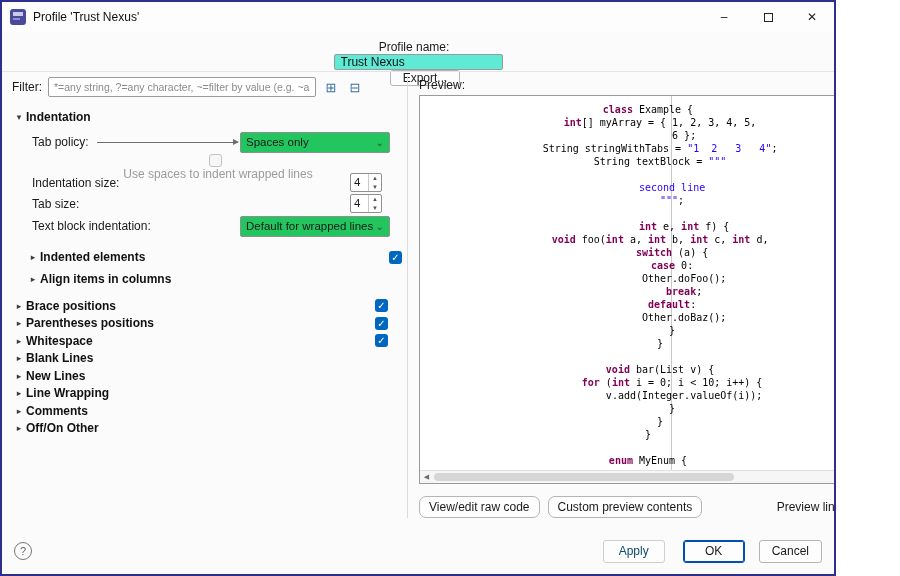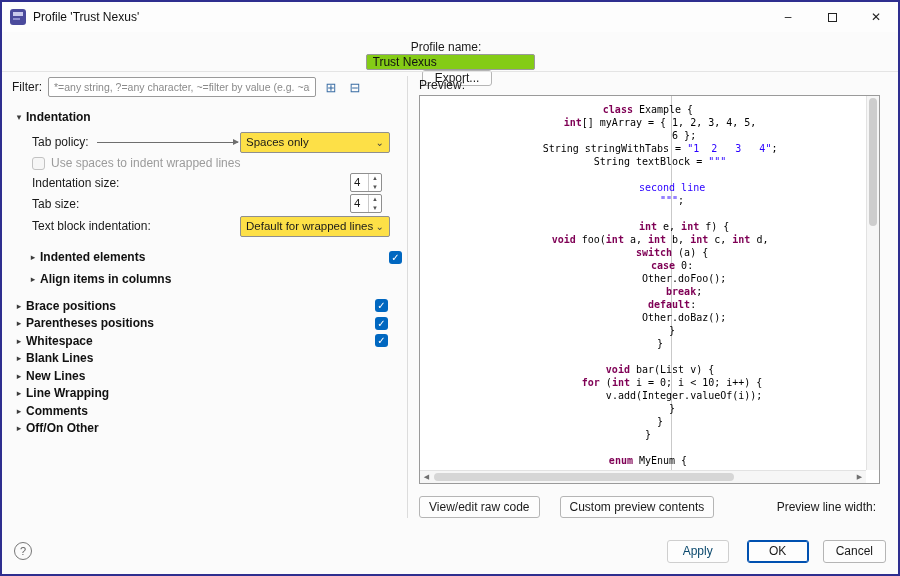--- a/index.html
+++ b/index.html
@@ -1,19 +1,19 @@
 <!DOCTYPE html>
 <html><head>
 <meta charset="utf-8">
 <style>
   * { box-sizing: border-box; margin: 0; padding: 0; }
   html,body { width:900px; height:576px; }
   body { font-family:"Liberation Sans", sans-serif; font-size:12px; color:#1a1a1a; background:#fff; }
 
-  .window { position:relative; width:900px; height:576px; background:#fbfbfb;
+  .window { position:relative; width:836px; height:576px; background:#fbfbfb;
             border:2px solid #2e2e8f; overflow:hidden; }
 
   
   .titlebar { position:absolute; top:0; left:0; right:0; height:30px; background:#fdfdfd;
               display:flex; align-items:center; padding-left:8px; }
   .dialog-icon { width:16px; height:16px; margin-right:7px; border-radius:3px;
                  background:#4a4a9c; position:relative; flex:0 0 auto; }
   .dialog-icon:before { content:""; position:absolute; left:3px; top:3px; width:10px; height:4px;
                  background:#c9c9ec; }
   .dialog-icon:after { content:""; position:absolute; left:3px; top:9px; width:7px; height:2px;
@@ -21,21 +21,21 @@
   .title-text { font-size:12px; color:#111; }
   .win-controls { margin-left:auto; display:flex; height:30px; }
   .win-btn { width:44px; height:30px; display:flex; align-items:center; justify-content:center;
              color:#222; font-size:12px; cursor:default; }
   .maxi-glyph { width:9px; height:9px; border:1px solid #222; display:inline-block; }
 
   
   .profile-row { position:absolute; top:38px; left:12px; right:12px; height:24px;
                  display:flex; align-items:center;flex-direction:column; }
   .profile-label { margin-right:8px; white-space:nowrap; }
-  .text-field { flex:1; height:21px; border:1px solid #9a9a9a; border-radius:2px; background:#84cc16;
+  .text-field { flex:1; height:21px; border:1px solid #9a9a9a; border-radius:2px; background:#5eead4;
                 padding:0 6px; font-family:"Liberation Sans",sans-serif; font-size:12px; color:#111; }
   .btn { height:22px; background:#fdfdfd; border:1px solid #b5b5b5; border-radius:3px;
          padding:0 12px; font-size:12px; color:#1a1a1a; white-space:nowrap; cursor:default;
          font-family:"Liberation Sans",sans-serif; }
   .export-btn { margin-left:14px; min-width:62px; }
   .top-sep { position:absolute; top:69px; left:0; right:0; height:1px; background:#e4e4e4; }
 
   
   .left-pane { position:absolute; top:74px; left:10px; width:392px; bottom:45px; }
   .filter-row { display:flex; align-items:center; height:22px; }
@@ -53,28 +53,28 @@
   .tree-row.sub { margin-left:14px; height:22px; }
   .tree-row.top { height:17.5px; }
   .cb { width:13px; height:13px; border-radius:3px; background:#0067c0; color:#fff; font-size:10px;
         line-height:13px; text-align:center; margin-left:auto; margin-right:16px; flex:0 0 auto; }
   .tree-row.sub .cb { margin-right:2px; }
   .cb-disabled { width:13px; height:13px; border:1px solid #c2c2c2; border-radius:3px;
                  background:#f6f6f6; margin-right:6px; flex:0 0 auto; }
 
   .indent-controls { margin-left:20px; margin-top:4px; }
   .ctl-row { display:flex; align-items:center; height:24px; }
-  .ctl-row.small { height:18px; }
+  .ctl-row.small { height:18px;flex-direction:column; }
   .ctl-row.mid { height:21px; }
   .ctl-label { white-space:nowrap; }
   .ctl-label.disabled { color:#9b9b9b; }
   .arrow-line { flex:1; height:1px; background:#6e6e6e; margin:0 2px 0 8px; position:relative; }
   .arrow-line:after { content:""; position:absolute; right:-1px; top:-3px; border-left:6px solid #6e6e6e;
                       border-top:3.5px solid transparent; border-bottom:3.5px solid transparent; }
-  .combo { width:150px; height:21px; border:1px solid #8f8f8f; border-radius:2px; background:#fde047;
+  .combo { width:150px; height:21px; border:1px solid #8f8f8f; border-radius:2px; background:#22c55e;
            display:flex; align-items:center; padding:0 5px; margin-right:14px; cursor:default; }
   .combo-value { flex:1; font-size:11.5px; white-space:nowrap; overflow:hidden; }
   .combo-chev { font-size:10px; color:#444; }
   .spacer { flex:1; }
 
   .spin { display:flex; height:19px; border:1px solid #8f8f8f; border-radius:2px; background:#fff;
           margin-right:22px; }
   .spin-value { width:17px; text-align:left; padding-left:3px; font-size:11.5px; line-height:17px; }
   .spin-btns { width:13px; display:flex; flex-direction:column; border-left:1px solid #c9c9c9; }
   .spin-up,.spin-down { flex:1; font-size:6px; line-height:8px; text-align:center; color:#555; cursor:default; }
@@ -103,21 +103,21 @@
   .v-thumb { position:absolute; top:2px; left:2px; right:2px; height:128px; background:#cdcdcd; border-radius:4px; }
   .h-scroll { position:absolute; left:0; right:13px; bottom:0; height:13px; background:#f6f6f6;
               border-top:1px solid #e2e2e2; }
   .h-arrow { position:absolute; top:0; width:13px; height:12px; font-size:7px; color:#707070;
              display:flex; align-items:center; justify-content:center; }
   .h-arrow.left { left:0; } .h-arrow.right { right:0; }
   .h-thumb { position:absolute; top:2px; left:14px; width:300px; height:8px; background:#d6d6d6; border-radius:4px; }
 
   .preview-btns { position:absolute; left:417px; top:494px; width:461px; display:flex;
                   align-items:center; }
-  .preview-btns .btn { margin-right:20px; padding:0 9px; }
+  .preview-btns .btn { margin-right:8px; padding:0 9px;border-radius:7px; }
   .plw-label { margin-left:auto; margin-right:4px; white-space:nowrap; }
 
   
   .footer { position:absolute; left:12px; right:12px; bottom:11px; height:24px;
             display:flex; align-items:center; }
   .help-icon { width:18px; height:18px; border:1px solid #777; border-radius:50%; color:#666;
                display:flex; align-items:center; justify-content:center; font-size:11px; cursor:default; }
   .footer-btns { margin-left:auto; display:flex; }
   .footer .btn { min-width:62px; height:23px; }
   .btn.disabled { color:#0c4a6e; border-color:#cfcfcf; }

